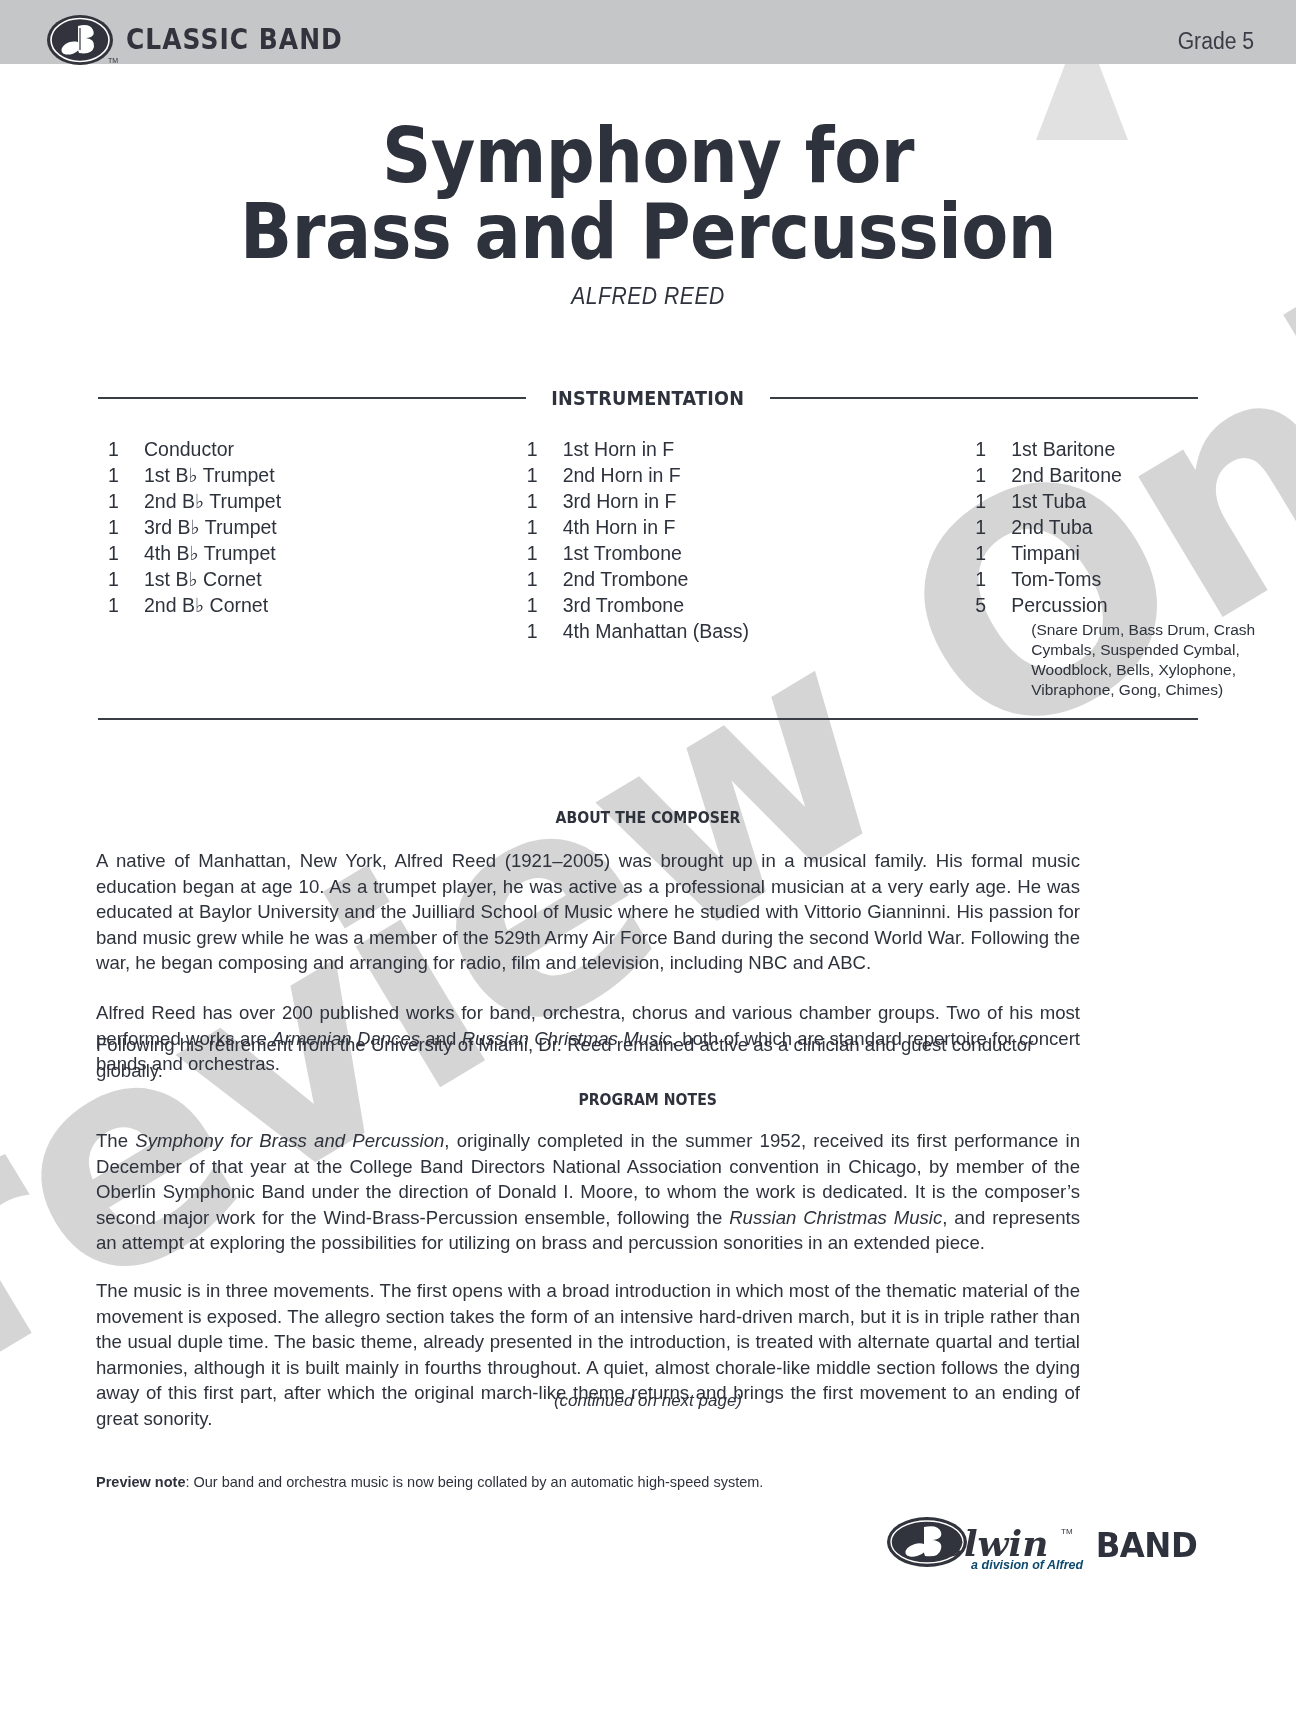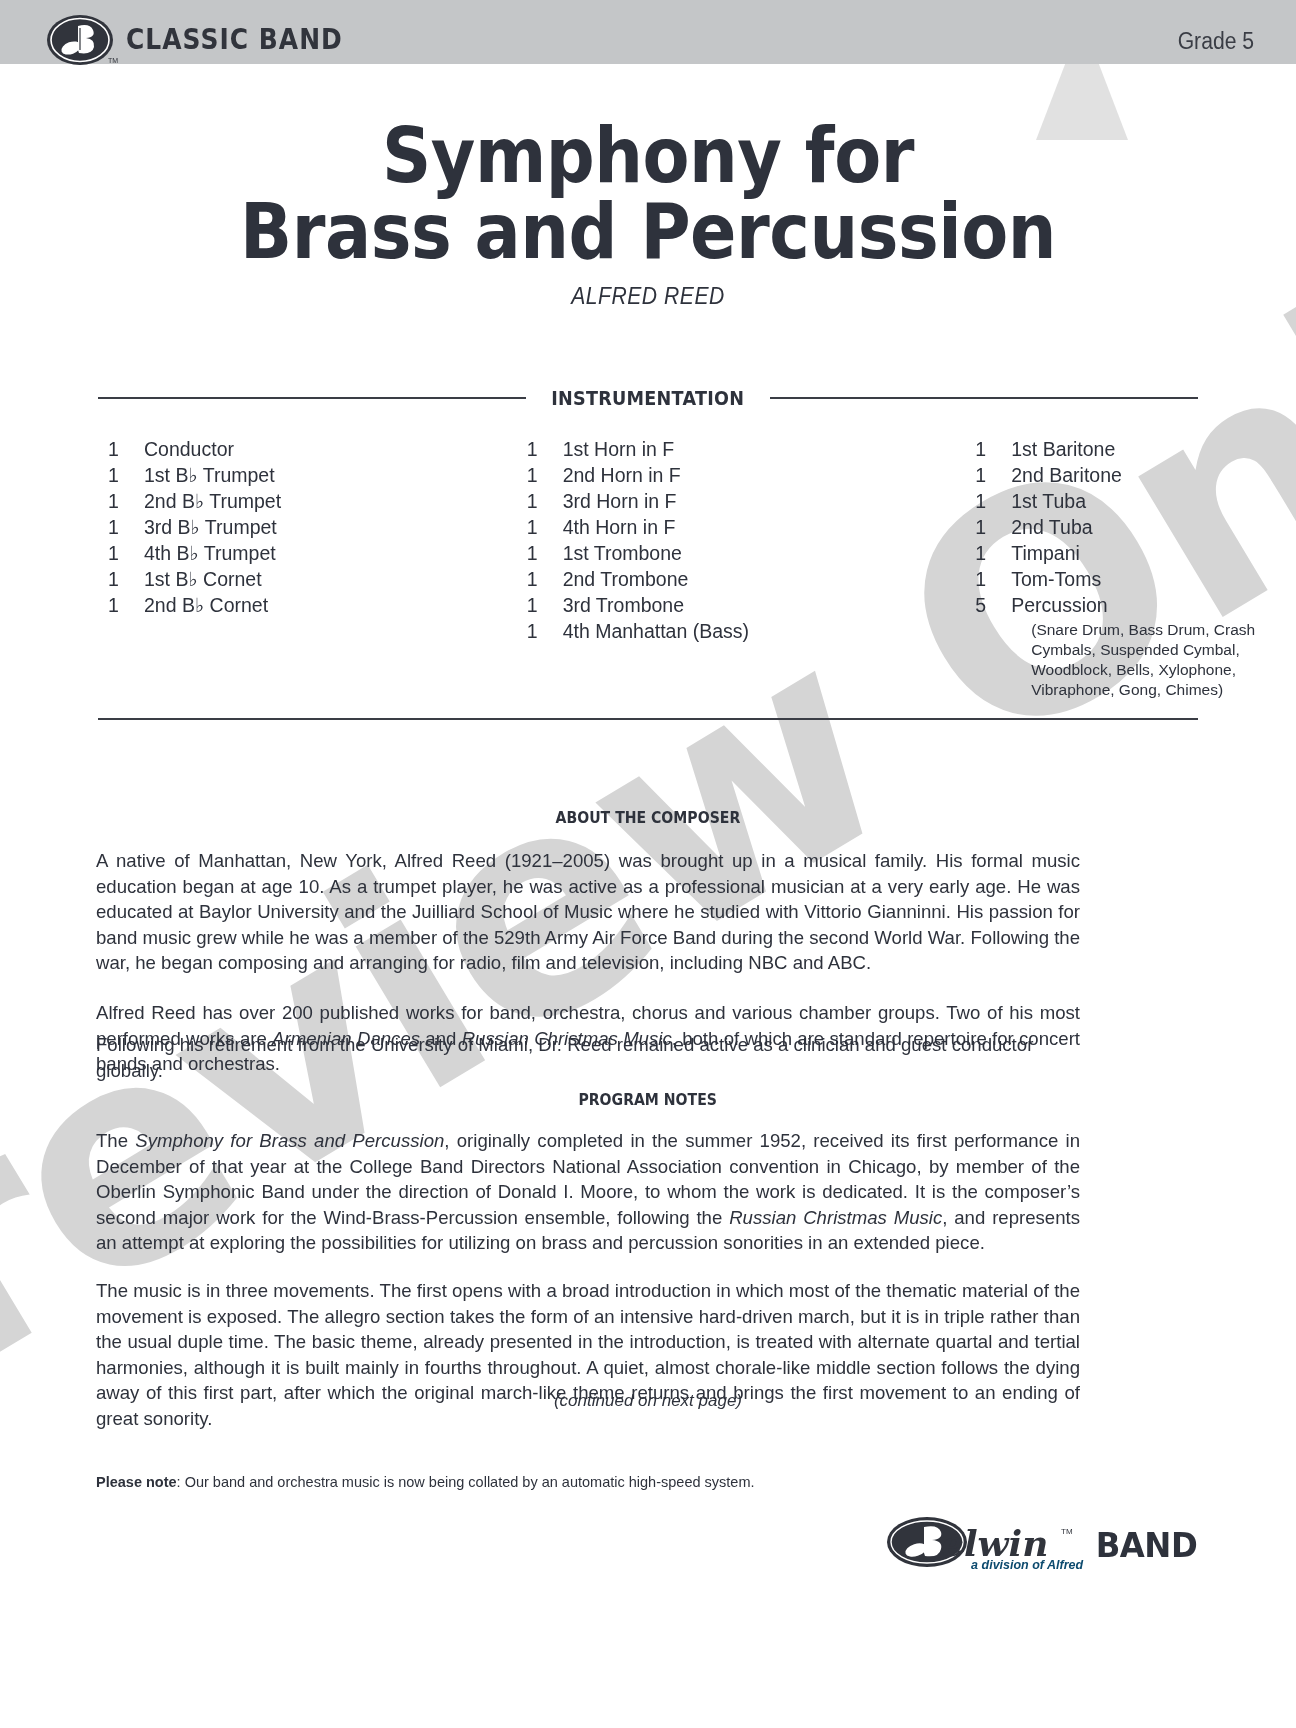--- a/index.html
+++ b/index.html
@@ -309,21 +309,21 @@
 
   <div class="para" style="top:1128px;">
     <span>The </span><i>Symphony for Brass and Percussion</i><span>, originally completed in the summer 1952, received its first performance in December of that year at the College Band Directors National Association convention in Chicago, by member of the Oberlin Symphonic Band under the direction of Donald I. Moore, to whom the work is dedicated. It is the composer’s second major work for the Wind-Brass-Percussion ensemble, following the </span><i>Russian Christmas Music</i><span>, and represents an attempt at exploring the possibilities for utilizing on brass and percussion sonorities in an extended piece.</span>
   </div>
 
   <div class="para" style="top:1278px;">The music is in three movements. The first opens with a broad introduction in which most of the thematic material of the movement is exposed. The allegro section takes the form of an intensive hard-driven march, but it is in triple rather than the usual duple time. The basic theme, already presented in the introduction, is treated with alternate quartal and tertial harmonies, although it is built mainly in fourths throughout. A quiet, almost chorale-like middle section follows the dying away of this first part, after which the original march-like theme returns and brings the first movement to an ending of great sonority.</div>
 
   <div class="continued" style="top:1391px;">(continued on next page)</div>
 
   <div class="footnote" style="top:1472px;">
-    <b>Please note</b><span>: Our band and orchestra music is now being collated by an automatic high-speed system.</span>
+    <b>Preview note</b><span>: Our band and orchestra music is now being collated by an automatic high-speed system.</span>
   </div>
 
   <div class="belwin">
     <div class="belwin-mark">
       <svg viewBox="0 0 200 62" width="200" height="62" aria-hidden="true">
         <ellipse cx="42" cy="28" rx="40" ry="25" fill="#31343c"></ellipse>
         <ellipse cx="42" cy="28" rx="36" ry="21" fill="none" stroke="#ffffff" stroke-width="1.4"></ellipse>
         <ellipse cx="31" cy="36" rx="11" ry="6" transform="rotate(-18 31 36)" fill="#ffffff"></ellipse>
         <path d="M39 39 L39 13 Q53 10 56 18 Q58 25 47 26 Q58 27 56 35 Q54 44 40 42 Z" fill="#ffffff"></path>
         <text x="56" y="42" font-size="36" font-style="italic" font-weight="bold" font-family="DejaVu Serif, serif" fill="#31343c">elwin</text>

